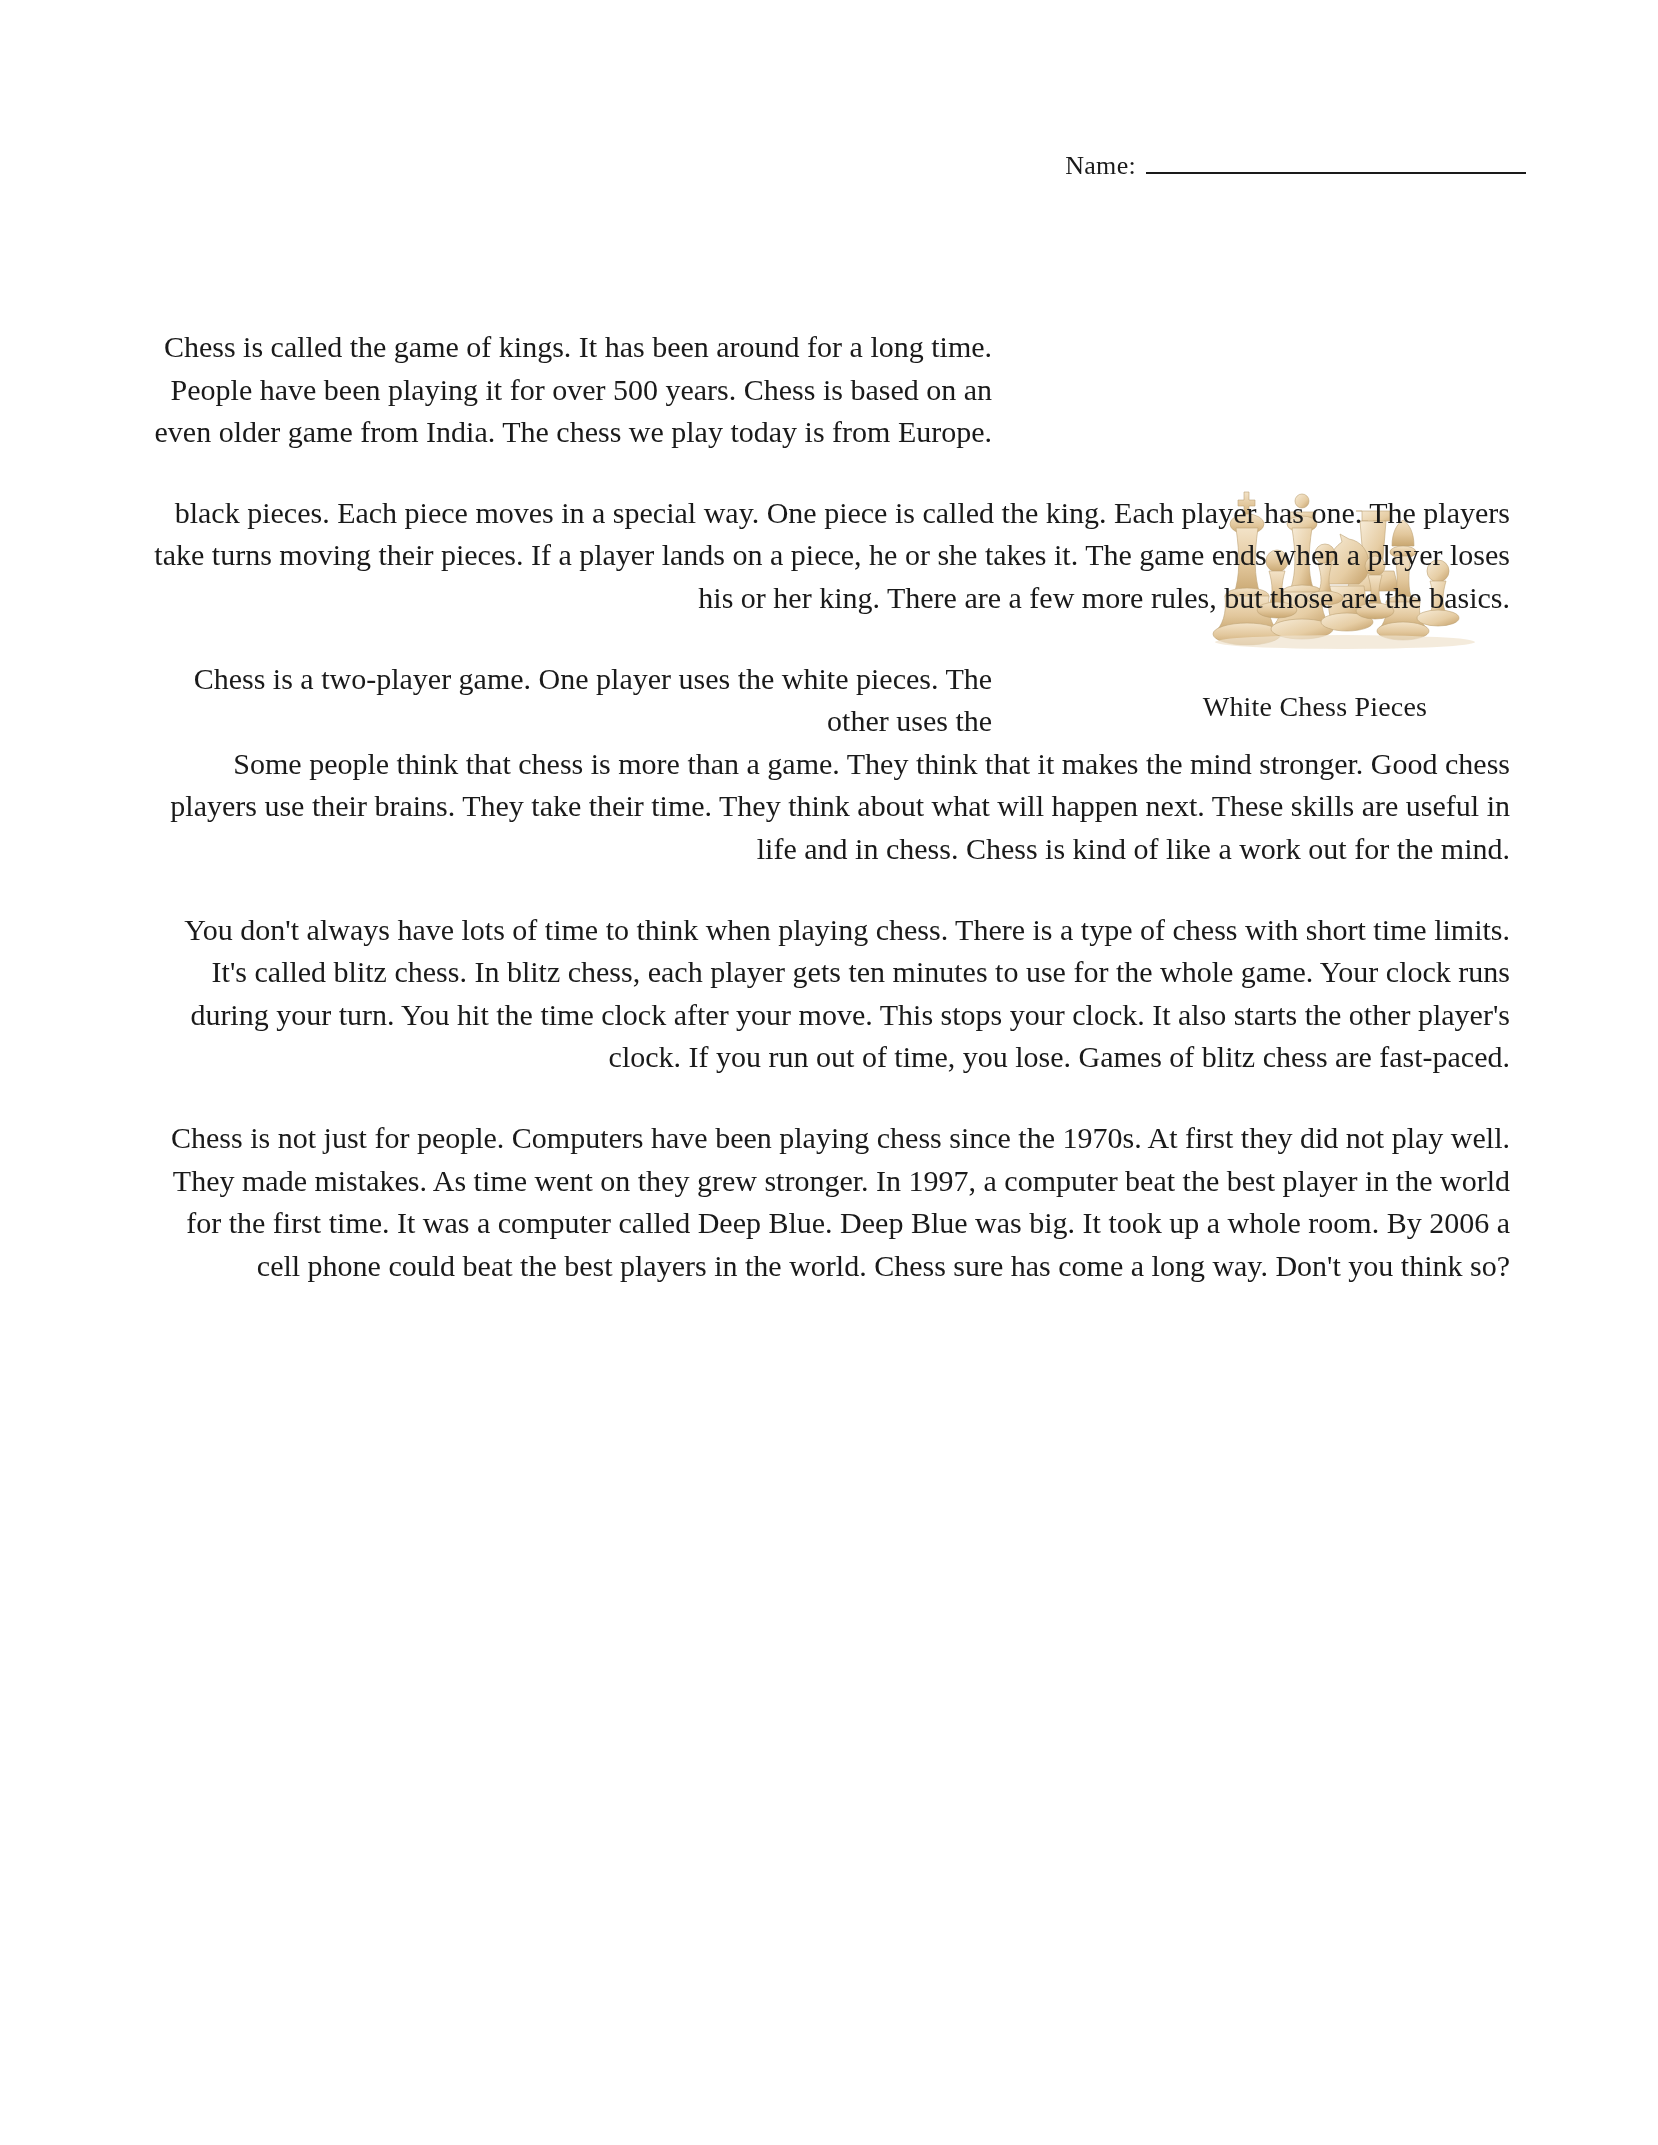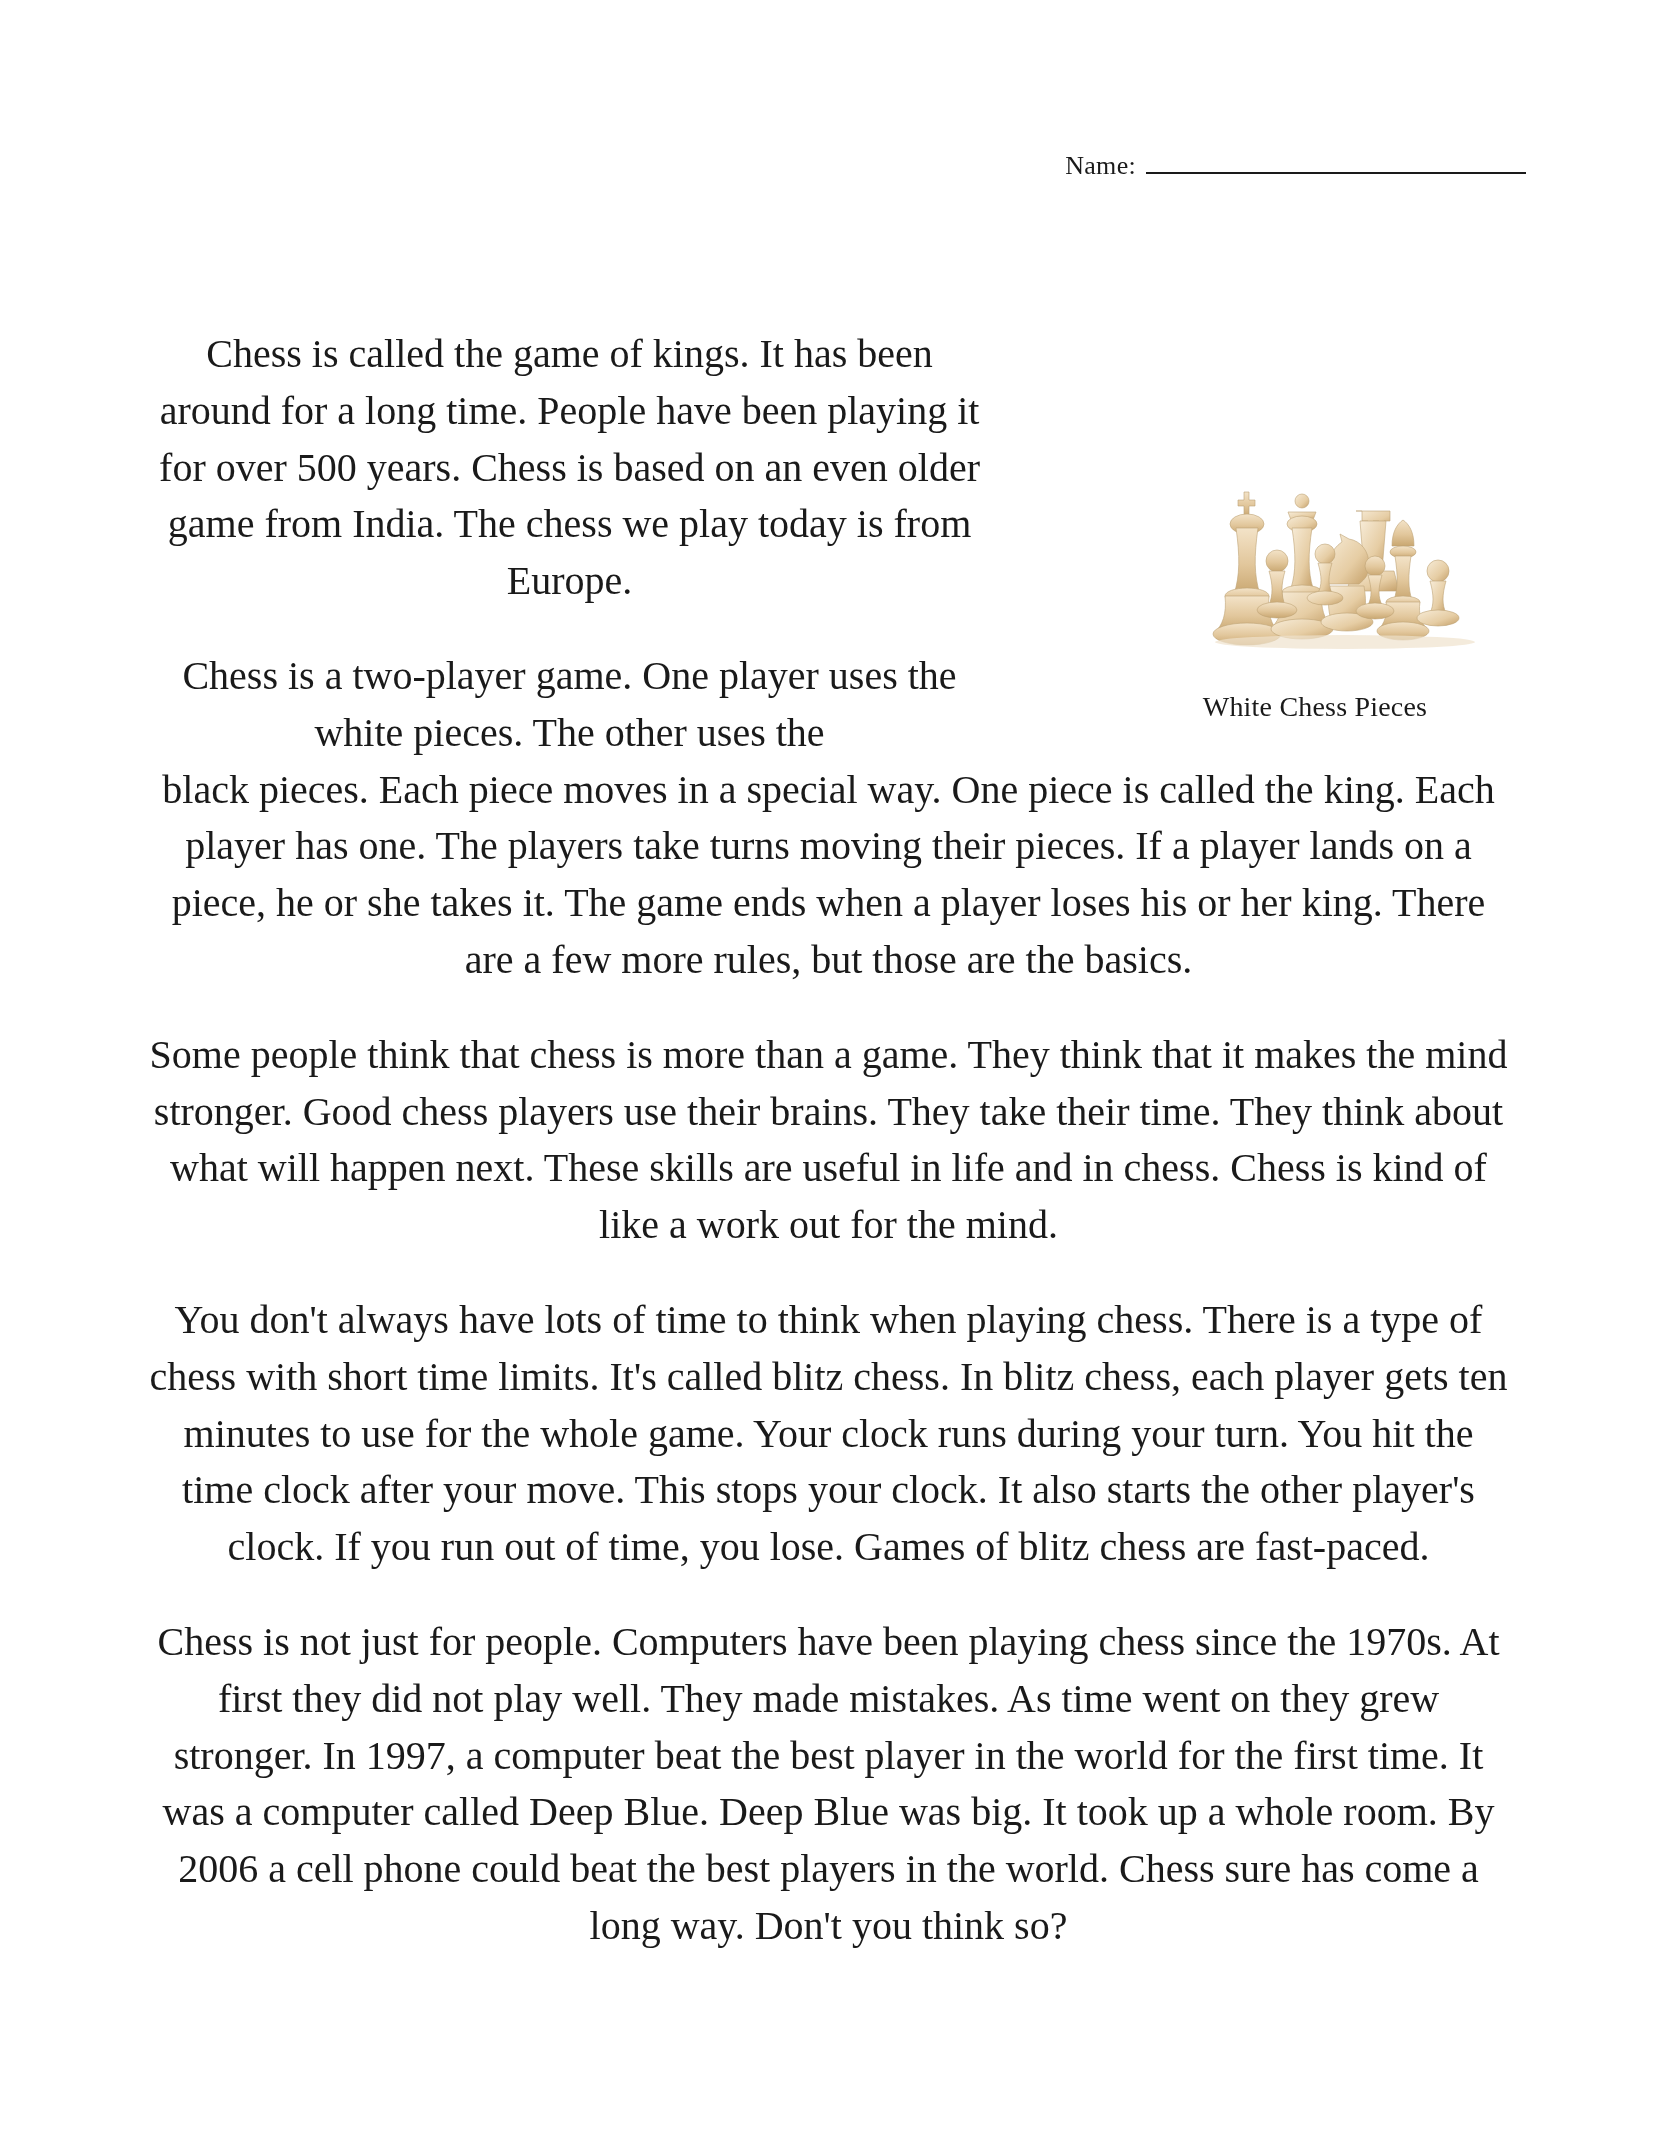--- a/index.html
+++ b/index.html
@@ -60,24 +60,24 @@
   .directions {
     font-size: 30px;
     line-height: 1.38;
     text-align: left;
     margin-bottom: 44px;
   }
   .directions b {
     font-weight: bold;
   }
   p.para {
-    font-size: 40px;
+    font-size: 30px;
     line-height: 1.42;
     margin: 0 0 38px 0;
-    text-align: center;
+    text-align: right;
   }
   .figure {
     position: absolute;
     top: 430px;
     right: 148px;
     width: 390px;
     text-align: center;
   }
   .figure-caption {
     font-size: 28px;
@@ -186,22 +186,22 @@
       <ellipse cx="225" cy="176" rx="130" ry="7" fill="#efe3cd" opacity="0.7"></ellipse>
     </svg>
     <div class="figure-caption">White Chess Pieces</div>
   </div>
 
   <div class="content">
 
 
     <p class="para narrow">Chess is called the game of kings. It has been around for a long time. People have been playing it for over 500 years. Chess is based on an even older game from India. The chess we play today is from Europe.</p>
 
+    <p class="para">black pieces. Each piece moves in a special way. One piece is called the king. Each player has one. The players take turns moving their pieces. If a player lands on a piece, he or she takes it. The game ends when a player loses his or her king. There are a few more rules, but those are the basics.</p>
     <p class="para narrow" style="margin-bottom:0;">Chess is a two-player game. One player uses the white pieces. The other uses the</p>
-    <p class="para">black pieces. Each piece moves in a special way. One piece is called the king. Each player has one. The players take turns moving their pieces. If a player lands on a piece, he or she takes it. The game ends when a player loses his or her king. There are a few more rules, but those are the basics.</p>
 
     <p class="para">Some people think that chess is more than a game. They think that it makes the mind stronger. Good chess players use their brains. They take their time. They think about what will happen next. These skills are useful in life and in chess. Chess is kind of like a work out for the mind.</p>
 
     <p class="para">You don't always have lots of time to think when playing chess. There is a type of chess with short time limits. It's called blitz chess. In blitz chess, each player gets ten minutes to use for the whole game. Your clock runs during your turn. You hit the time clock after your move. This stops your clock. It also starts the other player's clock. If you run out of time, you lose. Games of blitz chess are fast-paced.</p>
 
     <p class="para">Chess is not just for people. Computers have been playing chess since the 1970s. At first they did not play well. They made mistakes. As time went on they grew stronger. In 1997, a computer beat the best player in the world for the first time. It was a computer called Deep Blue. Deep Blue was big. It took up a whole room. By 2006 a cell phone could beat the best players in the world. Chess sure has come a long way. Don't you think so?</p>
 
   </div>
 </div>
 

